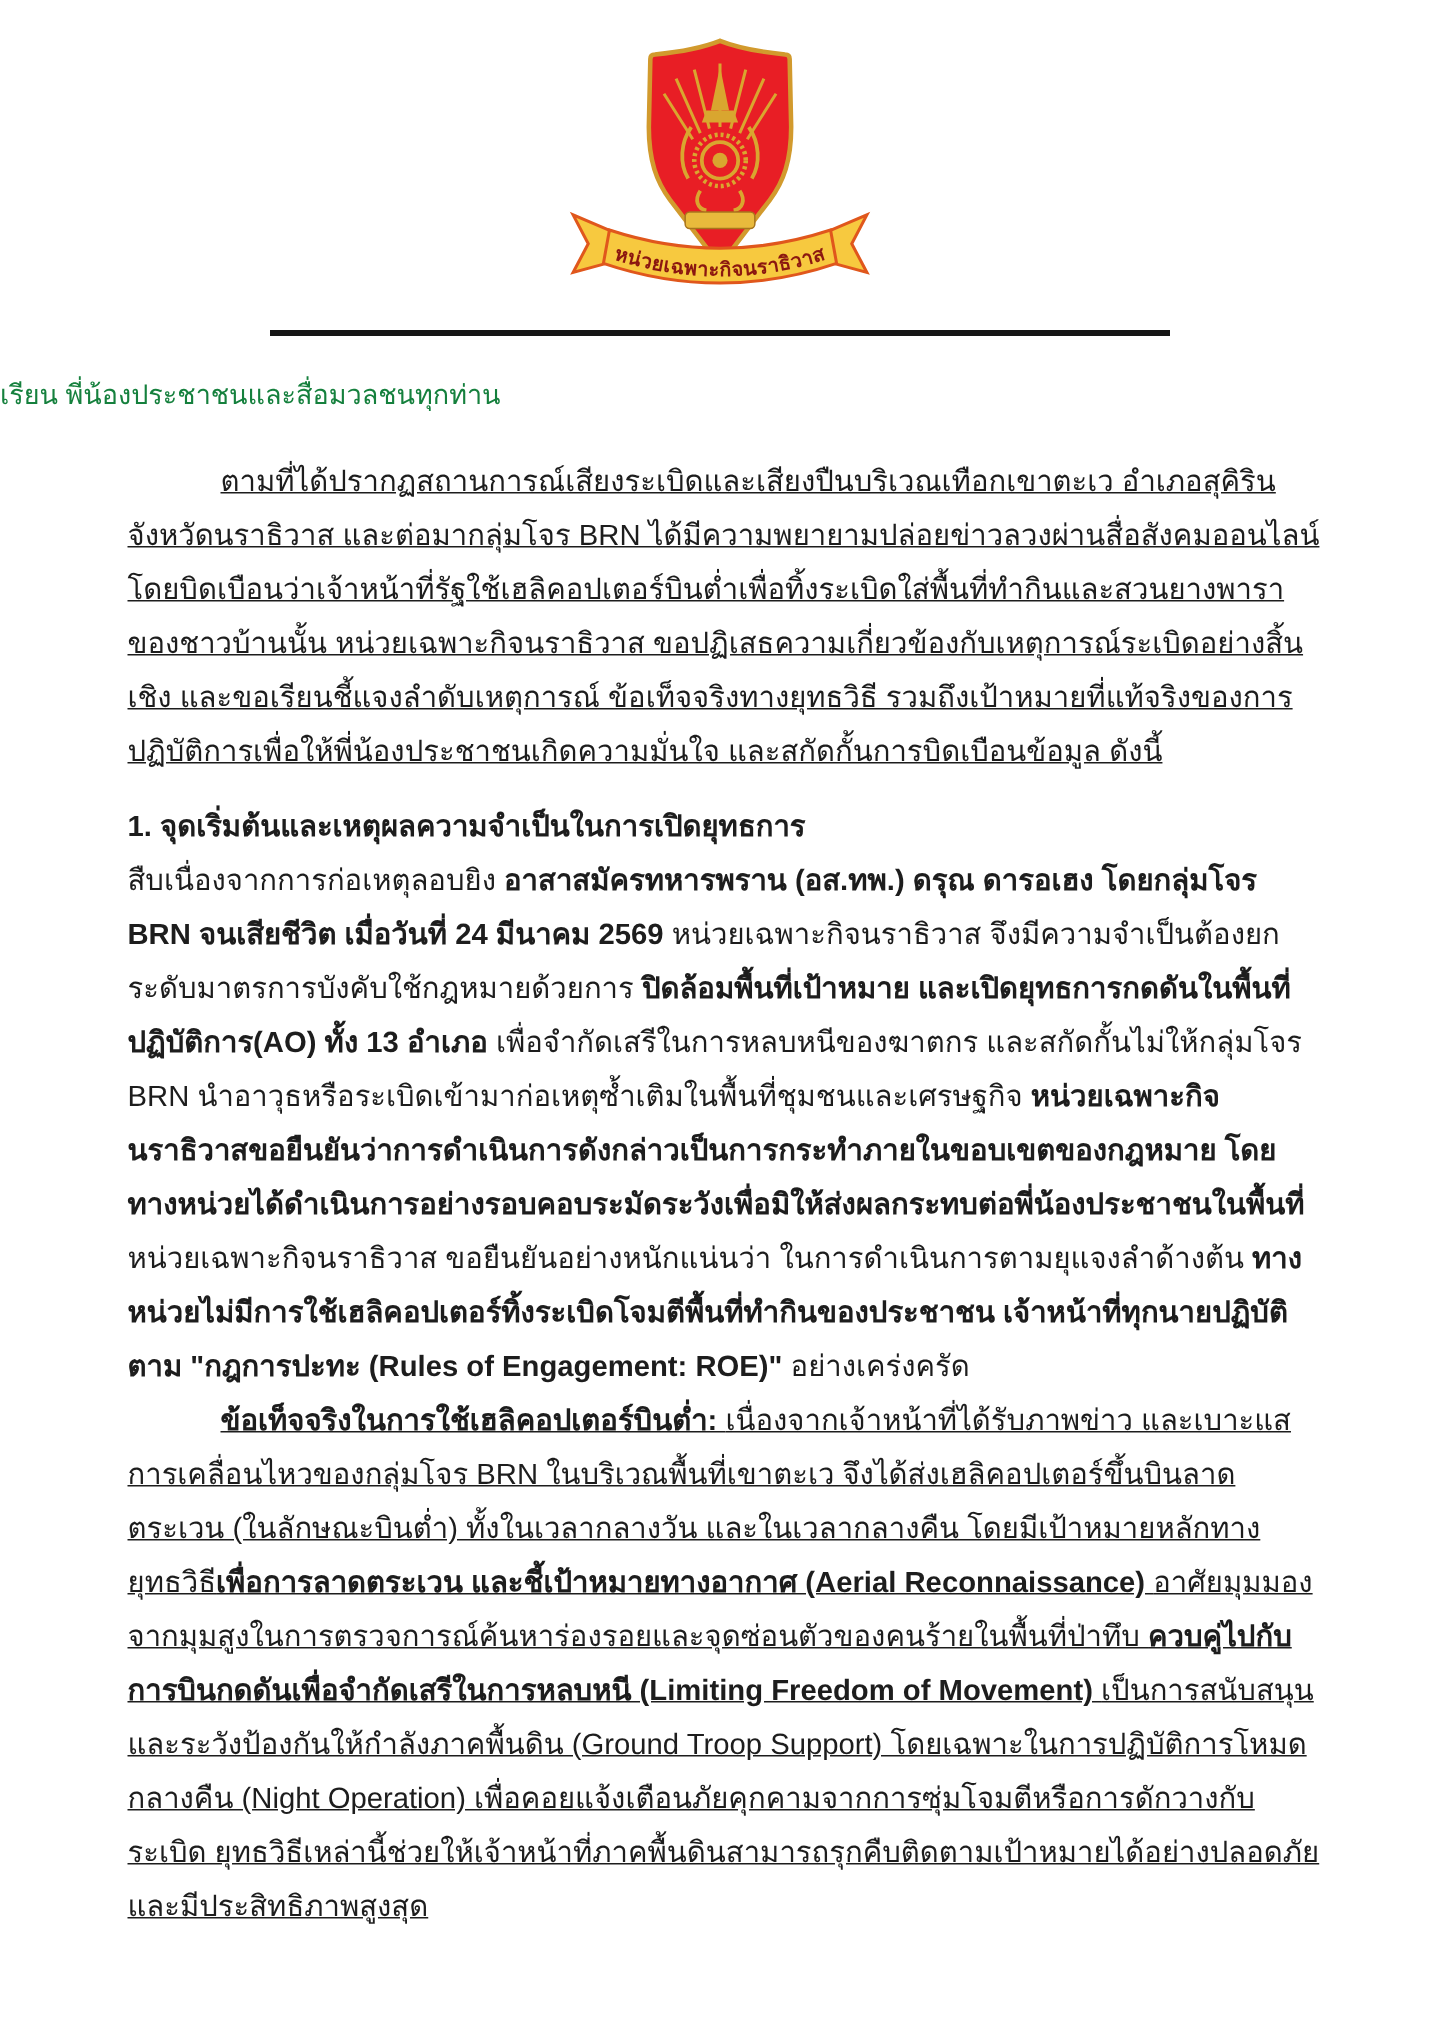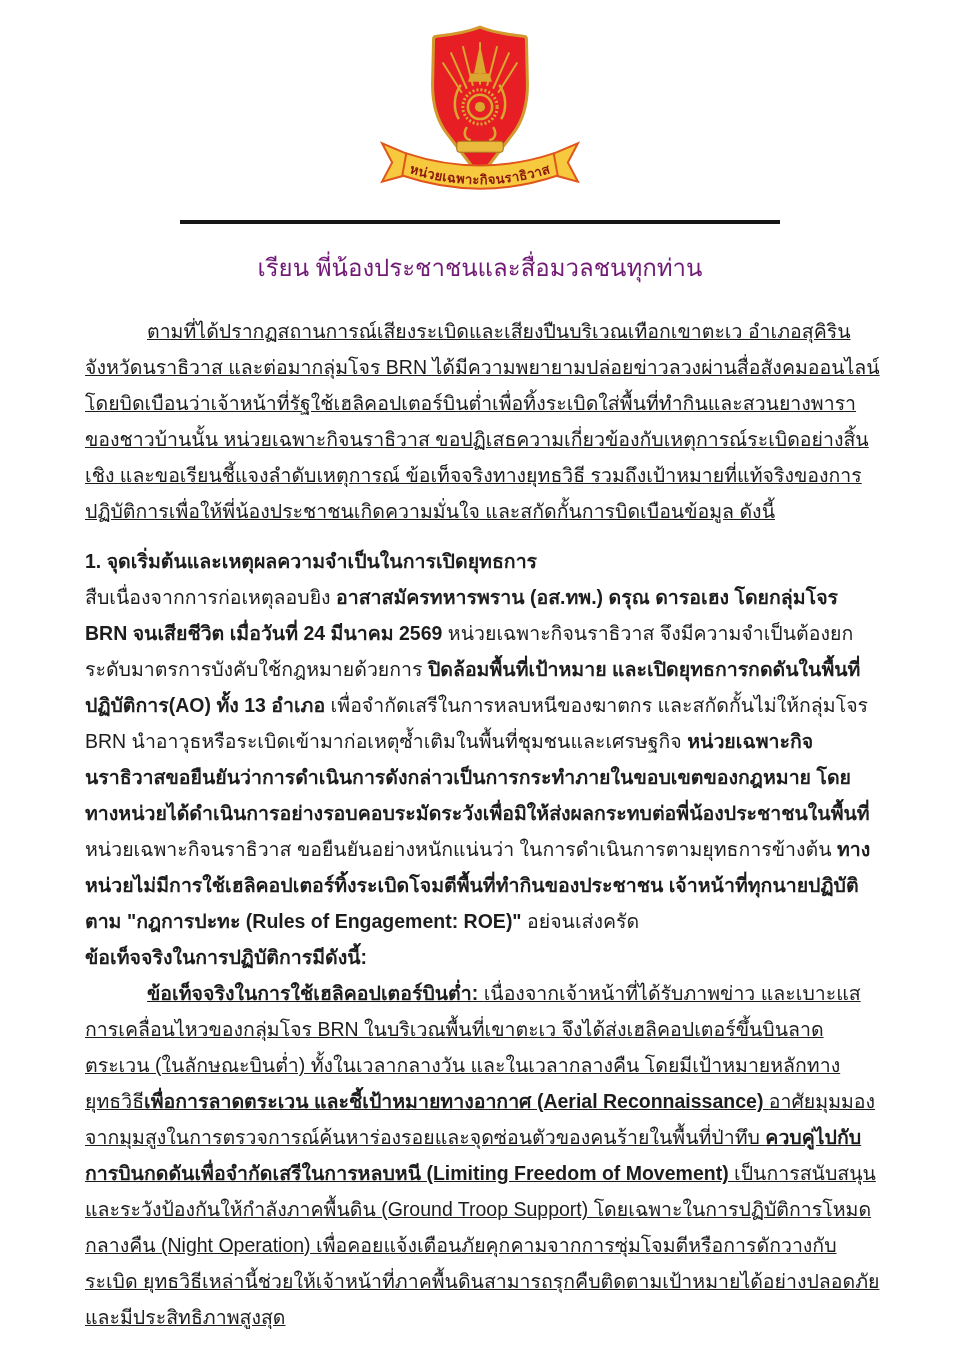--- a/index.html
+++ b/index.html
@@ -37,23 +37,22 @@
     letter-spacing: 0.2px;
   }
   .title-rule {
     width: 600px;
     height: 4px;
     background: #161616;
     margin: 14px auto 0 auto;
   }
   .salutation {
     margin-top: 24px;
-    text-align: center;
-    font-size: 24px;
-    color: #701a75;
+    font-size: 18px;
+    color: #15803d;
   }
   .doc-body {
     margin: 26px 80px 0 85px;
     font-size: 19.5px;
     line-height: 36px;
     text-align: left;
   }
   .block { 
     margin: 0;
   }
@@ -104,18 +103,17 @@
     </svg>
   </div>
 
   <div class="title-rule"></div>
   <div class="salutation">เรียน พี่น้องประชาชนและสื่อมวลชนทุกท่าน</div>
 
   <div class="doc-body">
       <div class="block paragraph indent"><span>ตามที่ได้ปรากฏสถานการณ์เสียงระเบิดและเสียงปืนบริเวณเทือกเขาตะเว อำเภอสุคิริน จังหวัดนราธิวาส และต่อมากลุ่มโจร BRN ได้มีความพยายามปล่อยข่าวลวงผ่านสื่อสังคมออนไลน์ โดยบิดเบือนว่าเจ้าหน้าที่รัฐใช้เฮลิคอปเตอร์บินต่ำเพื่อทิ้งระเบิดใส่พื้นที่ทำกินและสวนยางพาราของชาวบ้านนั้น หน่วยเฉพาะกิจนราธิวาส ขอปฏิเสธความเกี่ยวข้องกับเหตุการณ์ระเบิดอย่างสิ้นเชิง และขอเรียนชี้แจงลำดับเหตุการณ์ ข้อเท็จจริงทางยุทธวิธี รวมถึงเป้าหมายที่แท้จริงของการปฏิบัติการเพื่อให้พี่น้องประชาชนเกิดความมั่นใจ และสกัดกั้นการบิดเบือนข้อมูล ดังนี้</span></div>
       <div class="block heading space-before"><span class="b">1. จุดเริ่มต้นและเหตุผลความจำเป็นในการเปิดยุทธการ</span></div>
       <div class="block paragraph"><span>สืบเนื่องจากการก่อเหตุลอบยิง </span><span class="b">อาสาสมัครทหารพราน (อส.ทพ.) ดรุณ ดารอเฮง โดยกลุ่มโจร BRN จนเสียชีวิต เมื่อวันที่ 24 มีนาคม 2569 </span><span>หน่วยเฉพาะกิจนราธิวาส จึงมีความจำเป็นต้องยกระดับมาตรการบังคับใช้กฎหมายด้วยการ </span><span class="b">ปิดล้อมพื้นที่เป้าหมาย และเปิดยุทธการกดดันในพื้นที่ปฏิบัติการ(AO) ทั้ง 13 อำเภอ </span><span>เพื่อจำกัดเสรีในการหลบหนีของฆาตกร และสกัดกั้นไม่ให้กลุ่มโจร BRN นำอาวุธหรือระเบิดเข้ามาก่อเหตุซ้ำเติมในพื้นที่ชุมชนและเศรษฐกิจ </span><span class="b">หน่วยเฉพาะกิจนราธิวาสขอยืนยันว่าการดำเนินการดังกล่าวเป็นการกระทำภายในขอบเขตของกฎหมาย โดยทางหน่วยได้ดำเนินการอย่างรอบคอบระมัดระวังเพื่อมิให้ส่งผลกระทบต่อพี่น้องประชาชนในพื้นที่</span></div>
-      <div class="block paragraph"><span>หน่วยเฉพาะกิจนราธิวาส ขอยืนยันอย่างหนักแน่นว่า ในการดำเนินการตามยุทธการข้างต้น </span><span class="b">ทางหน่วยไม่มีการใช้เฮลิคอปเตอร์ทิ้งระเบิดโจมตีพื้นที่ทำกินของประชาชน เจ้าหน้าที่ทุกนายปฏิบัติตาม "กฎการปะทะ (Rules of Engagement: ROE)" </span><span>อย่จนเส่งครัด</span></div>
-      <div class="block heading"><span class="b">ข้อเท็จจริงในการปฏิบัติการมีดังนี้:</span></div>
+      <div class="block paragraph"><span>หน่วยเฉพาะกิจนราธิวาส ขอยืนยันอย่างหนักแน่นว่า ในการดำเนินการตามยุแจงลำด้างต้น </span><span class="b">ทางหน่วยไม่มีการใช้เฮลิคอปเตอร์ทิ้งระเบิดโจมตีพื้นที่ทำกินของประชาชน เจ้าหน้าที่ทุกนายปฏิบัติตาม "กฎการปะทะ (Rules of Engagement: ROE)" </span><span>อย่างเคร่งครัด</span></div>
       <div class="block paragraph indent"><span class="b">ข้อเท็จจริงในการใช้เฮลิคอปเตอร์บินต่ำ: </span><span>เนื่องจากเจ้าหน้าที่ได้รับภาพข่าว และเบาะแสการเคลื่อนไหวของกลุ่มโจร BRN ในบริเวณพื้นที่เขาตะเว จึงได้ส่งเฮลิคอปเตอร์ขึ้นบินลาดตระเวน (ในลักษณะบินต่ำ) ทั้งในเวลากลางวัน และในเวลากลางคืน โดยมีเป้าหมายหลักทางยุทธวิธี</span><span class="b">เพื่อการลาดตระเวน และชี้เป้าหมายทางอากาศ (Aerial Reconnaissance) </span><span>อาศัยมุมมองจากมุมสูงในการตรวจการณ์ค้นหาร่องรอยและจุดซ่อนตัวของคนร้ายในพื้นที่ป่าทึบ </span><span class="b">ควบคู่ไปกับการบินกดดันเพื่อจำกัดเสรีในการหลบหนี (Limiting Freedom of Movement) </span><span>เป็นการสนับสนุนและระวังป้องกันให้กำลังภาคพื้นดิน (Ground Troop Support) โดยเฉพาะในการปฏิบัติการโหมดกลางคืน (Night Operation) เพื่อคอยแจ้งเตือนภัยคุกคามจากการซุ่มโจมตีหรือการดักวางกับระเบิด ยุทธวิธีเหล่านี้ช่วยให้เจ้าหน้าที่ภาคพื้นดินสามารถรุกคืบติดตามเป้าหมายได้อย่างปลอดภัย และมีประสิทธิภาพสูงสุด </span></div>
     </div>
 
 </div>
 
 </body></html>

